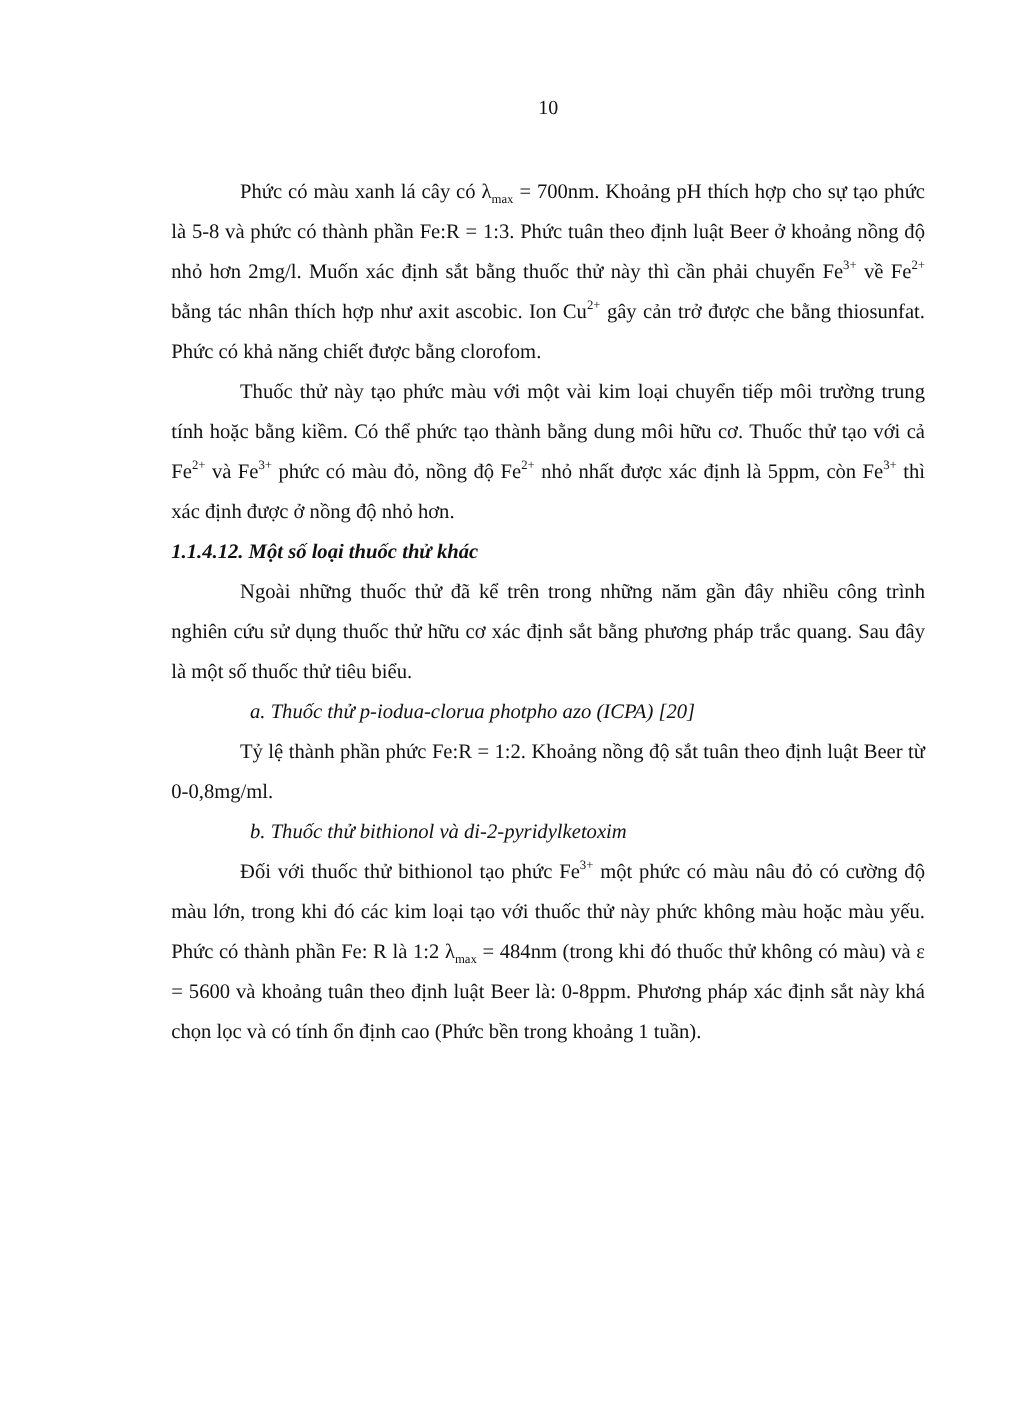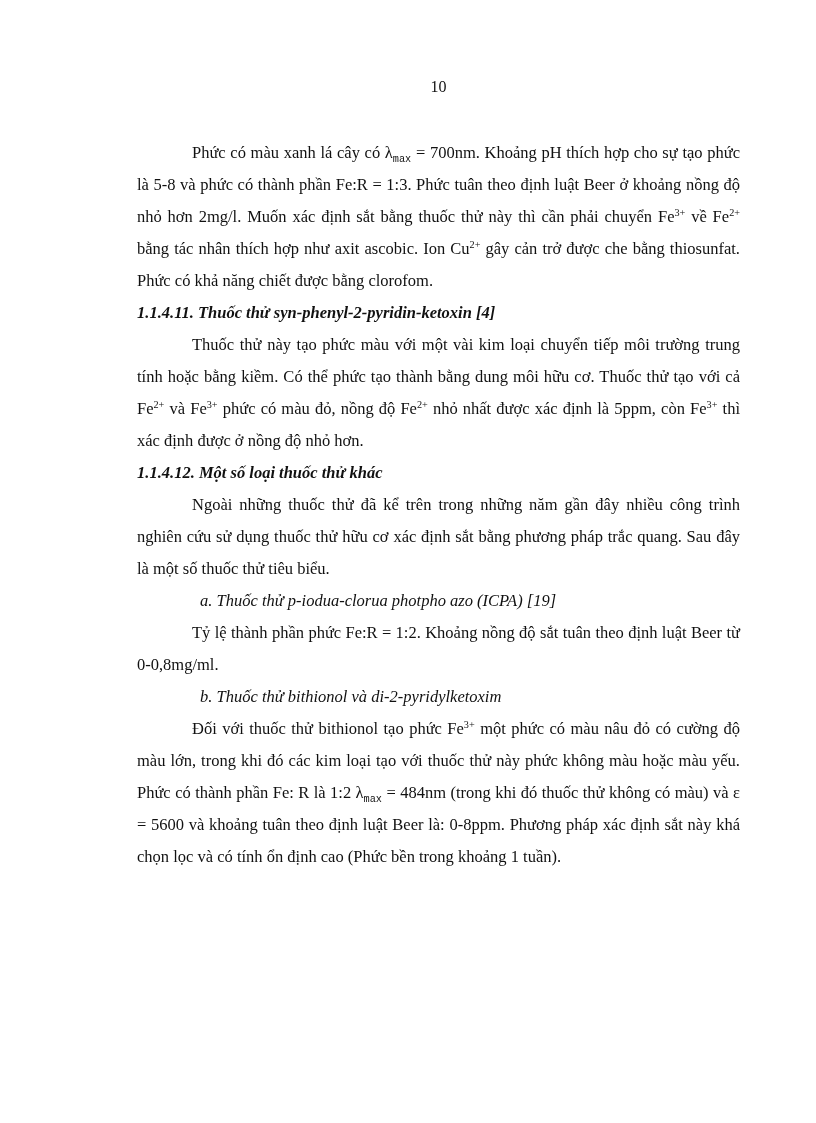--- a/index.html
+++ b/index.html
@@ -44,21 +44,21 @@
     font-style: italic;
     font-weight: normal;
     text-align: left;
     text-indent: 63px;
   }
   sup, sub {
     font-size: 0.62em;
     line-height: 0;
   }
   sup { vertical-align: super; }
-  sub { vertical-align: sub; font-family: Liberation Mono, monospace; }
+  sub { vertical-align: sub; }
   .footer {
     position: absolute;
     left: 137px;
     right: 76px;
     top: 1026px;
     border-top: 1px solid #222222;
     padding-top: 7px;
     display: flex;
     justify-content: space-between;
     font-style: italic;
@@ -71,29 +71,28 @@
 
 <div class="page">
 
   <div class="page-number">10</div>
 
   <div class="body-text">
 
 
     <p class="para">Phức có màu xanh lá cây có λ<sub>max</sub> = 700nm. Khoảng pH thích hợp cho sự tạo phức là 5-8 và phức có thành phần Fe:R = 1:3. Phức tuân theo định luật Beer ở khoảng nồng độ nhỏ hơn 2mg/l. Muốn xác định sắt bằng thuốc thử này thì cần phải chuyển Fe<sup>3+</sup> về Fe<sup>2+</sup> bằng tác nhân thích hợp như axit ascobic. Ion Cu<sup>2+</sup> gây cản trở được che bằng thiosunfat. Phức có khả năng chiết được bằng clorofom.</p>
 
-    <h3 class="heading">1.1.4.11. Thuốc thử syn-phenyl-2-pyridin-ketoxin [4]</h3>
 
     <p class="para">Thuốc thử này tạo phức màu với một vài kim loại chuyển tiếp môi trường trung tính hoặc bằng kiềm. Có thể phức tạo thành bằng dung môi hữu cơ. Thuốc thử tạo với cả Fe<sup>2+</sup> và Fe<sup>3+</sup> phức có màu đỏ, nồng độ Fe<sup>2+</sup> nhỏ nhất được xác định là 5ppm, còn Fe<sup>3+</sup> thì xác định được ở nồng độ nhỏ hơn.</p>
 
     <h3 class="heading">1.1.4.12. Một số loại thuốc thử khác</h3>
 
     <p class="para">Ngoài những thuốc thử đã kể trên trong những năm gần đây nhiều công trình nghiên cứu sử dụng thuốc thử hữu cơ xác định sắt bằng phương pháp trắc quang. Sau đây là một số thuốc thử tiêu biểu.</p>
 
-    <p class="subheading">a. Thuốc thử p-iodua-clorua photpho azo (ICPA) [19]</p>
+    <p class="subheading">a. Thuốc thử p-iodua-clorua photpho azo (ICPA) [20]</p>
 
 
     <p class="para">Tỷ lệ thành phần phức Fe:R = 1:2. Khoảng nồng độ sắt tuân theo định luật Beer từ 0-0,8mg/ml.</p>
 
     <p class="subheading">b. Thuốc thử bithionol và di-2-pyridylketoxim</p>
 
     <p class="para">Đối với thuốc thử bithionol tạo phức Fe<sup>3+</sup> một phức có màu nâu đỏ có cường độ màu lớn, trong khi đó các kim loại tạo với thuốc thử này phức không màu hoặc màu yếu. Phức có thành phần Fe: R là 1:2 λ<sub>max</sub> = 484nm (trong khi đó thuốc thử không có màu) và ε = 5600 và khoảng tuân theo định luật Beer là: 0-8ppm. Phương pháp xác định sắt này khá chọn lọc và có tính ổn định cao (Phức bền trong khoảng 1 tuần).</p>
 
   </div>
 

